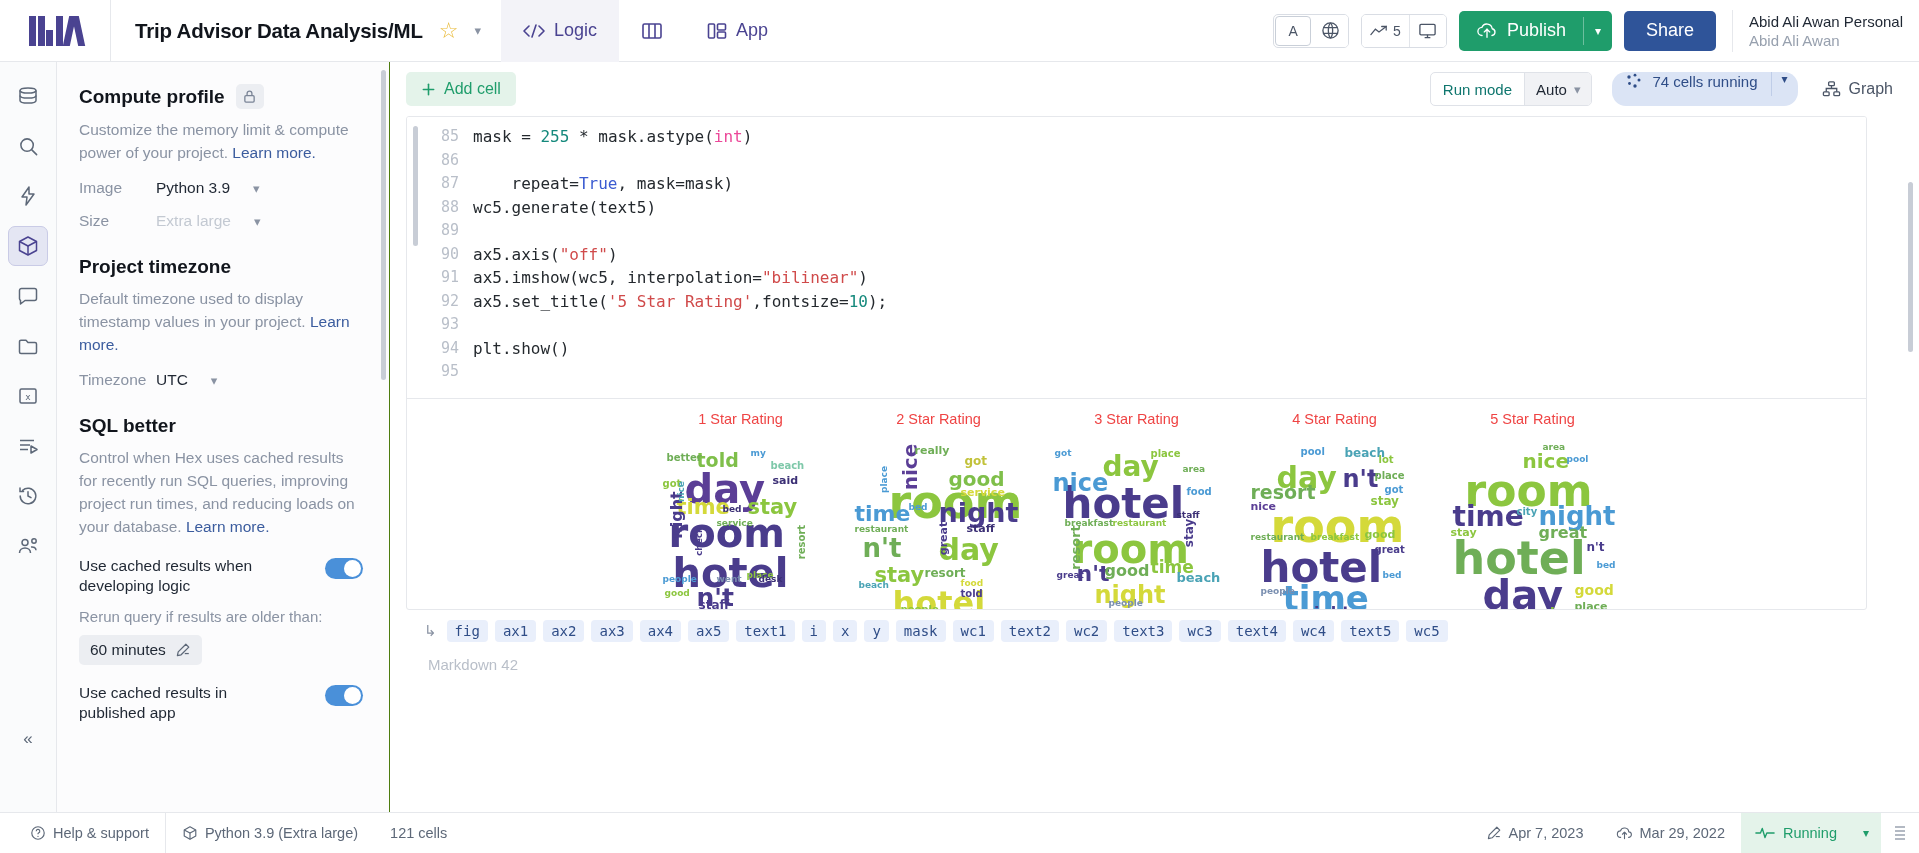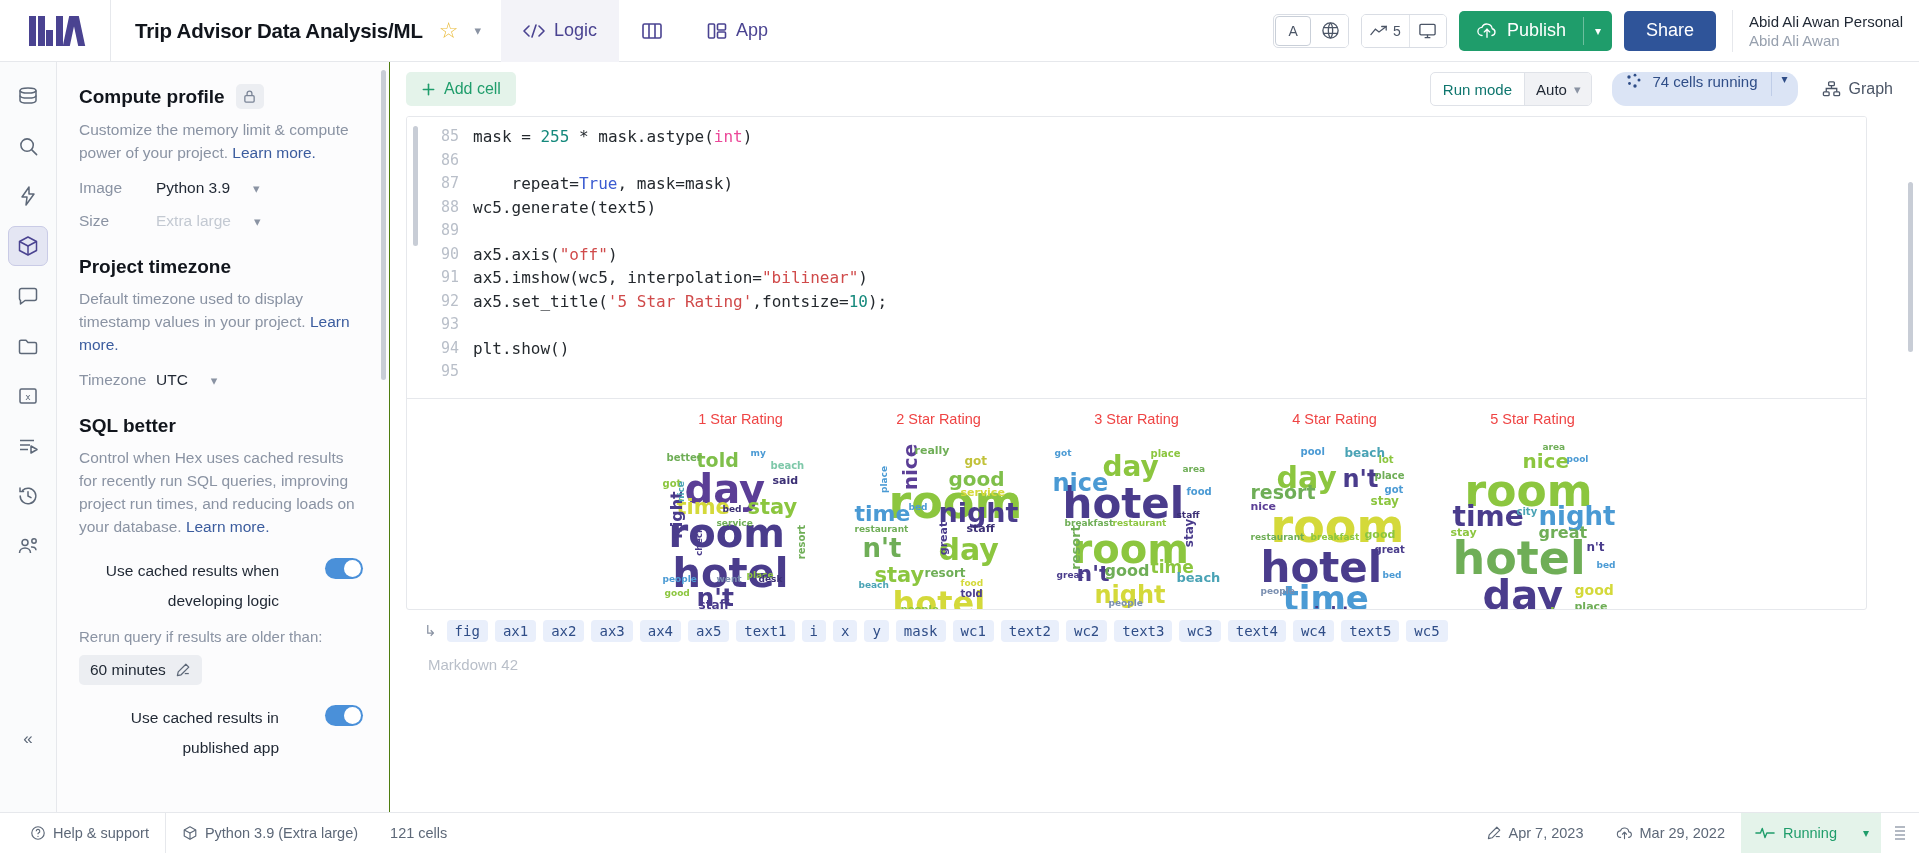--- a/index.html
+++ b/index.html
@@ -97,21 +97,21 @@
     align-items: center; justify-content: center; color: #7a8496;
   }
   .sec-desc { font-size: 15.5px; line-height: 23px; color: #8a93a3; }
   .lnk { color: #3b5c9e; cursor: pointer; }
   .row { display: flex; align-items: center; margin-top: 15px; }
   .row-label { font-size: 15.5px; color: #8a93a3; width: 77px; }
   .row-val { font-size: 15.5px; color: #1f2733; display: flex; align-items: center; gap: 23px; cursor: pointer; }
   .row-val.dim { color: #c3c9d2; cursor: default; }
 
   .toggle-row { display: flex; align-items: flex-start; justify-content: space-between; margin-top: 18px; gap: 12px; }
-  .toggle-label { font-size: 15.5px; line-height: 30px; color: #1f2733; max-width: 200px; text-align: right; }
+  .toggle-label { font-size: 15.5px; line-height: 20px; color: #1f2733; max-width: 200px; }
   .toggle {
     width: 38px; height: 21px; border-radius: 11px; background: #4a90d9; position: relative;
     flex: 0 0 auto; cursor: pointer; margin-top: 2px;
   }
   .toggle .knob { position: absolute; top: 2px; right: 2px; width: 17px; height: 17px; border-radius: 50%; background: #fff; }
   .sub-note { font-size: 15px; color: #8a93a3; margin-top: 12px; }
   .chip-edit {
     display: inline-flex; align-items: center; gap: 9px; background: #eceef2; border-radius: 5px;
     padding: 6px 11px; margin-top: 10px; font-size: 15.5px; color: #1f2733; cursor: pointer;
   }

